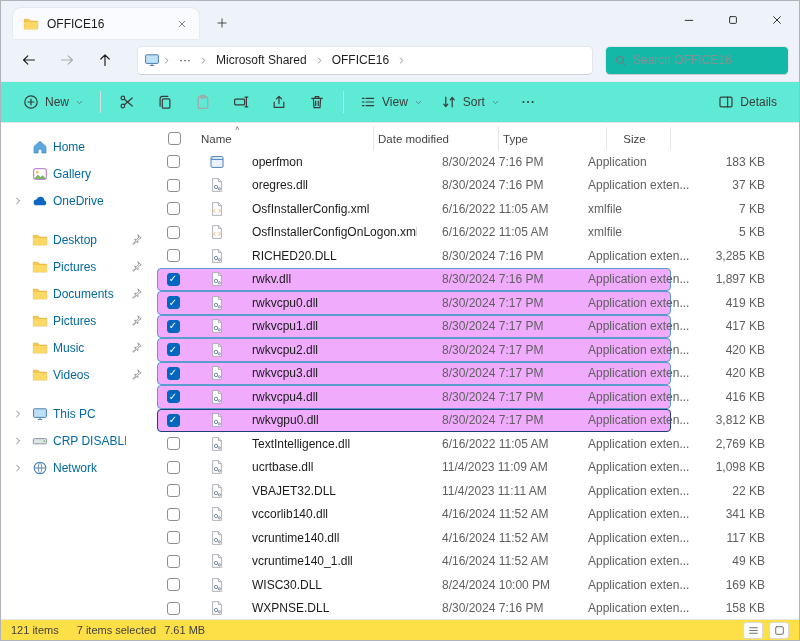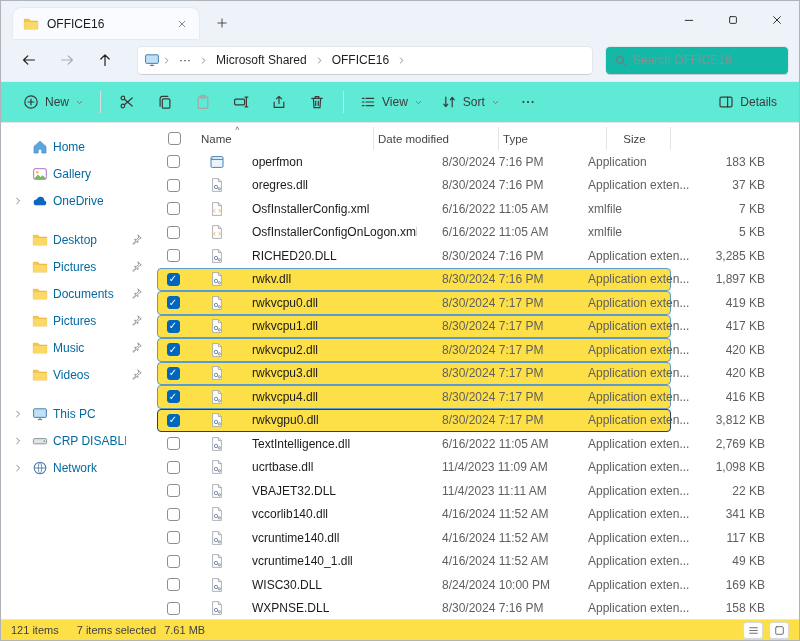--- a/index.html
+++ b/index.html
@@ -56,21 +56,21 @@
   .lheader { display:grid; grid-template-columns:30px 187px 125px 108px 64px; height:23px; align-items:center; margin-left:6px; width:514px; position:relative; color:#444; font-size:11.5px; }
   .hcell { padding-left:4px; position:relative; height:100%; display:flex; align-items:center; }
   .hcell.bordered { border-right:1px solid #e4e4e4; }
   .hcell.size { justify-content:center; padding-right:12px; }
   .hname { padding-left:14px; }
   .sort-caret { position:absolute; top:-3px; left:48px; font-size:8px; color:#666; }
   .hcb-wrap { display:flex; justify-content:center; }
 
   .rows { }
   .row { display:grid; grid-template-columns:30px 22px 165px 125px 108px 64px; align-items:center; height:23.5px; margin-left:6px; width:514px; border:1px solid transparent; border-radius:4px; font-size:12px;gap:21px; }
-  .row.sel { background:#fde047; border-color:#5a9bd0; }
+  .row.sel { background:#f0abfc; border-color:#5a9bd0; }
   .row.foc { border-color:#1f3f77; }
   .cbwrap { display:flex; justify-content:center; }
   .cb { width:13px; height:13px; border:1px solid #8f8f8f; border-radius:3px; background:#fff; display:flex; align-items:center; justify-content:center; }
   .cb.checked { background:#0067c0; border-color:#0067c0; }
   .cb.checked::after { content:"✓"; color:#fff; font-size:10px; line-height:1; }
   .fico { width:16px; height:16px; display:flex; }
   .fico svg { width:16px; height:16px; }
   .c-name { color:#1b1b1b; white-space:nowrap; overflow:hidden; }
   .c-date,.c-type { color:#5f5f5f; white-space:nowrap; overflow:hidden; padding-left:4px; }
   .c-size { color:#5f5f5f; text-align:right; padding-right:12px; white-space:nowrap; }

